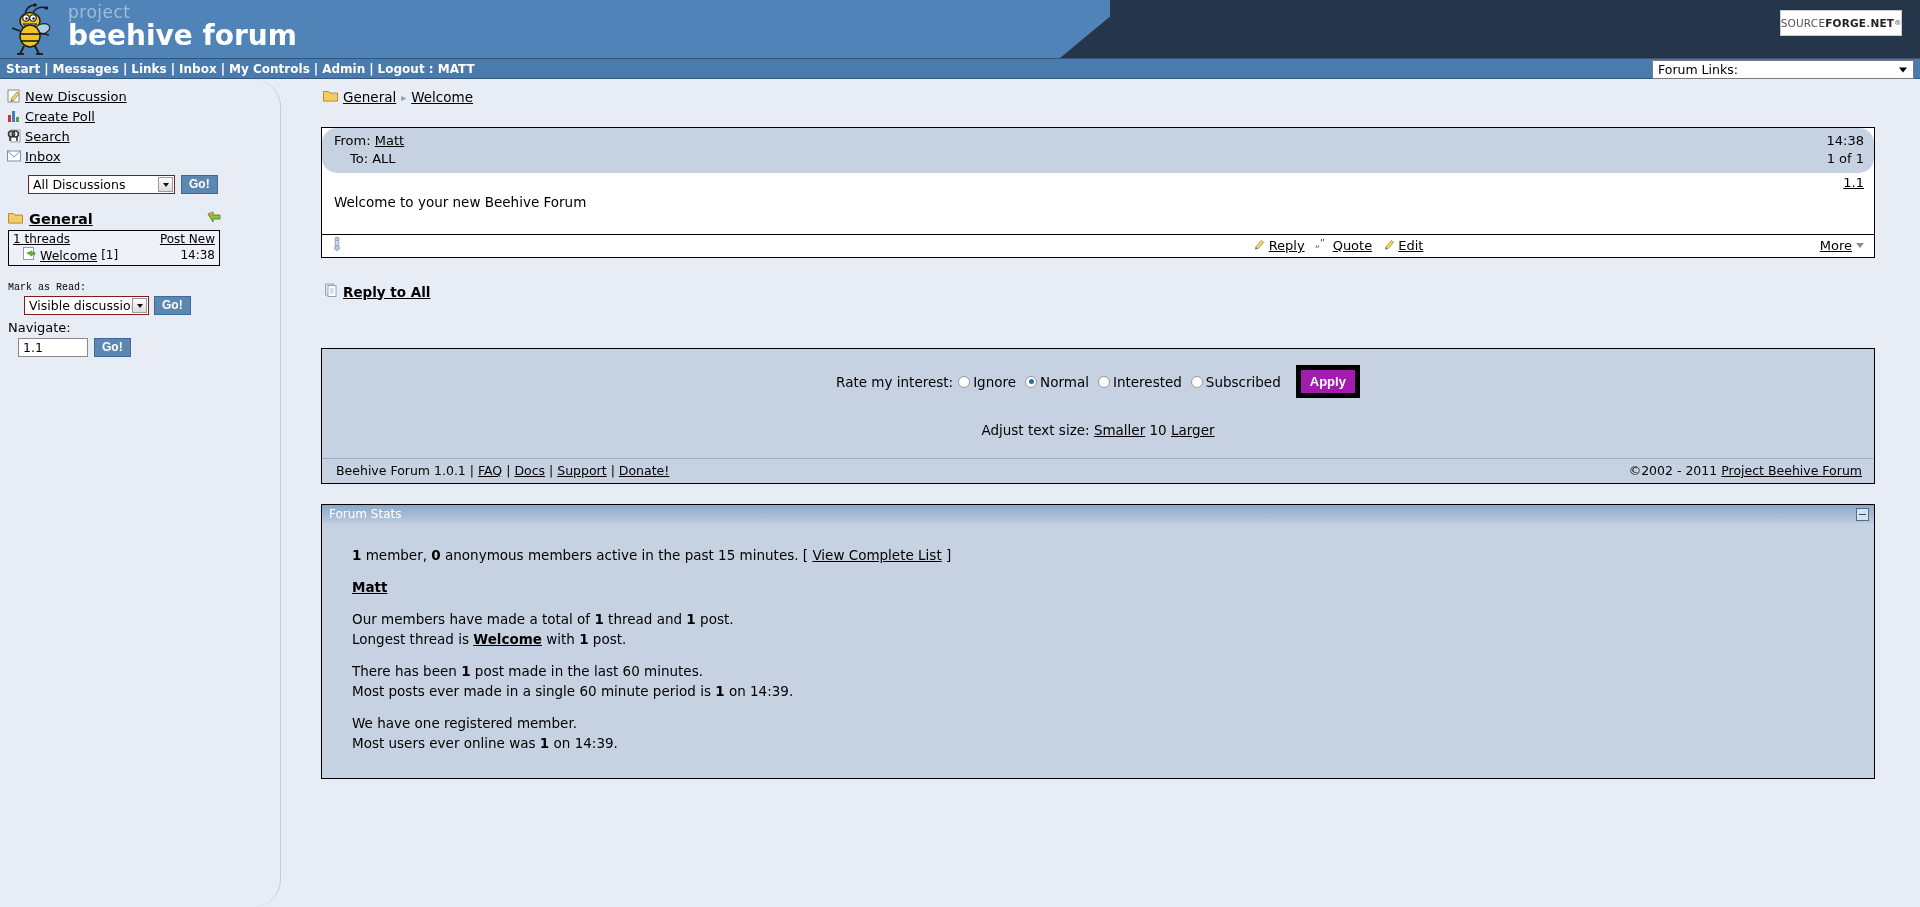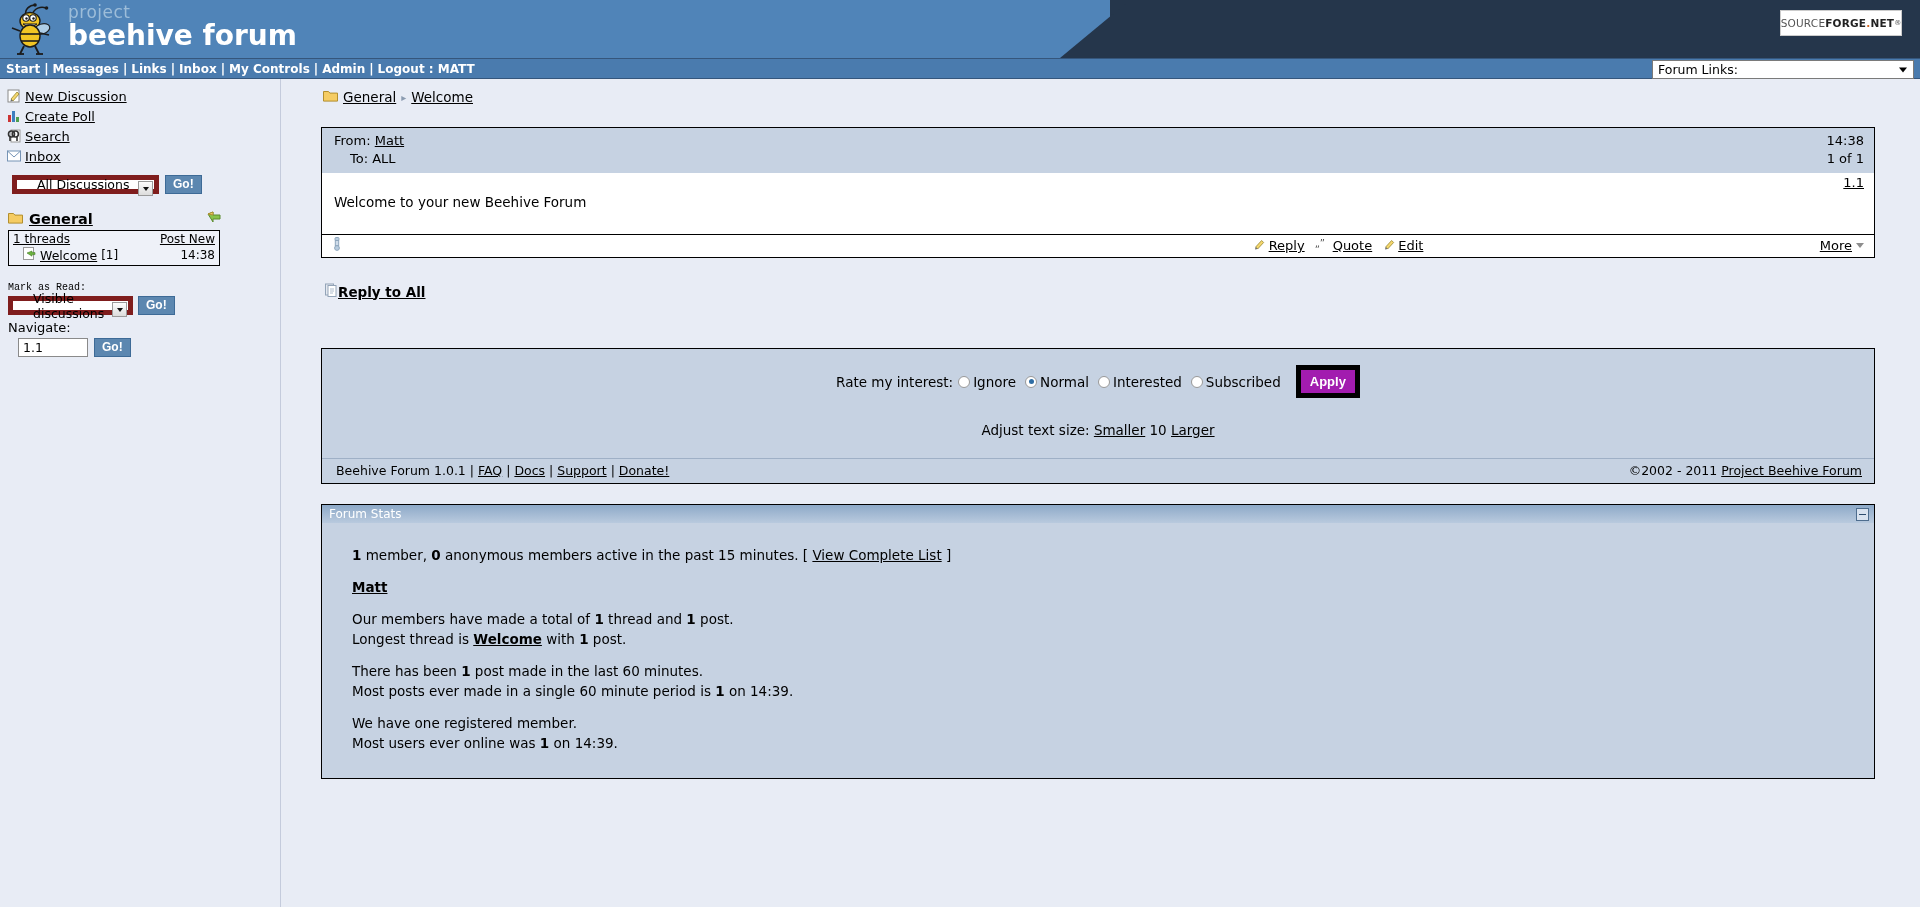--- a/index.html
+++ b/index.html
@@ -151,20 +151,21 @@
     height: 828px;
     align-items: stretch;
   }
   .sidebar {
     width: 281px;
     min-width: 281px;
     background: #e8ecf5;
     border-right: 1px solid #c4cbdc;
     padding: 7px 0 0 0;
     box-sizing: border-box;
+    border-radius: 28px;
   }
   .content {
     flex: 1;
     background: #e8ecf5;
     padding: 10px 20px 0 40px;
     box-sizing: border-box;
   }
 
   
   .side-link-row {
@@ -181,28 +182,29 @@
   }
   .side-controls {
     margin: 9px 0 0 12px;
     display: flex;
     align-items: center;
     gap: 6px;
   }
   .sel {
     position: relative;
     background: #ffffff;
-    border: 5px solid #7f1d1d;
+    border: 1px solid #7f1d1d;
     height: 19px;
     box-sizing: border-box;
     display: flex;
     align-items: center;
     font-size: 12.5px;
-    padding-left: 20px;
+    padding-left: 4px;
     color: #000;
+    margin-left: 16px;
   }
   .sel .selbtn {
     position: absolute;
     right: 1px; top: 1px;
     width: 15px; height: 15px;
     background: linear-gradient(#fdfdfd,#dcdcdc);
     border: 1px solid #9a9a9a;
     box-sizing: border-box;
     display: flex; align-items: center; justify-content: center;
   }
@@ -301,20 +303,21 @@
   .msg-box {
     border: 1px solid #000000;
     background: #ffffff;
     width: 1554px;
     box-sizing: border-box;
   }
   .msg-head {
     background: #c6d2e2;
     padding: 4px 10px 5px 12px;
     font-size: 13px;
+    border-radius: 15px;
   }
   .msg-head .line {
     display: flex;
     justify-content: space-between;
     line-height: 18px;
   }
   .msg-head .lbl { color: #000; }
   .msg-head a { color: #000; text-decoration: underline; }
   .msg-head .to-lbl { padding-left: 16px; }
   .msg-perma {
@@ -361,21 +364,21 @@
     border-top: 5px solid #8d8d8d;
   }
 
   .thread-actions {
     position: relative;
     margin-top: 25px;
     height: 46px;
     font-size: 13.5px;
     width: 1554px;
   }
-  .ta-left { position: absolute; left: 4px; top: 0; display: flex; align-items: center; }
+  .ta-left { position: absolute; left: 4px; top: 0; display: flex; align-items: center; gap: 5px; }
   .ta-right { position: absolute; left: 555px; top: 0; }
   .ta-right .row { display: flex; align-items: center; gap: 5px; margin-bottom: 5px; }
   .thread-actions a { color: #000; text-decoration: underline; font-weight: bold; }
 
   .options-box {
     margin-top: 19px;
     width: 1554px;
     border: 1px solid #000000;
     background: #c6d2e2;
     box-sizing: border-box;

